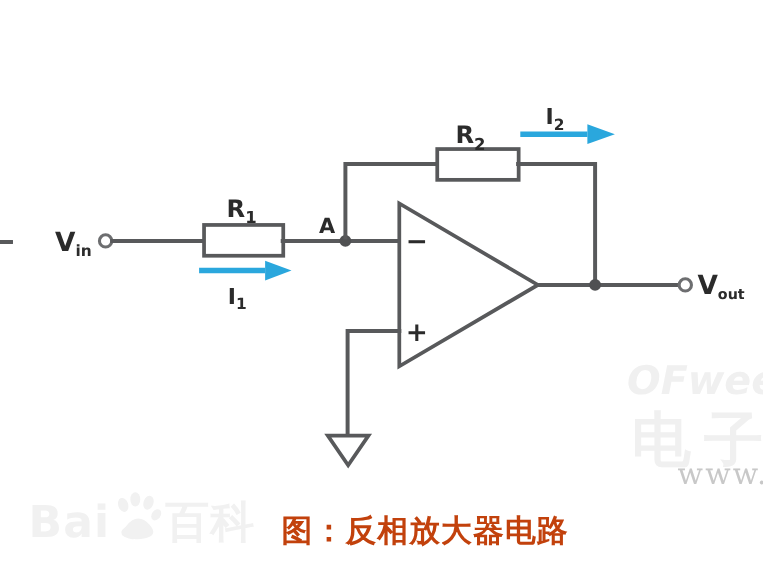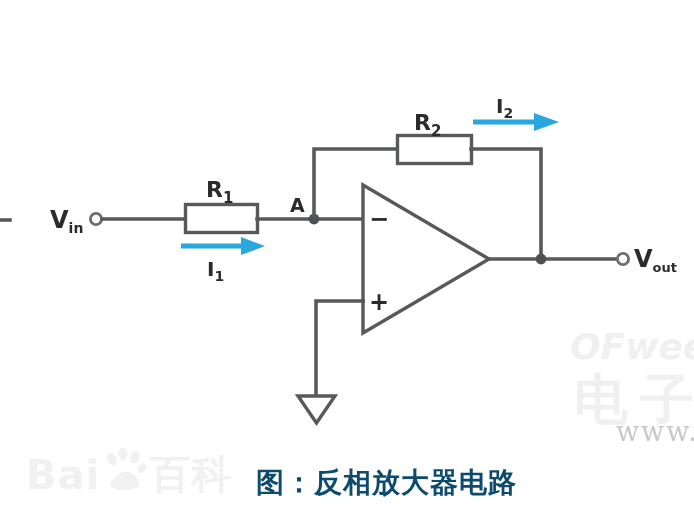--- a/index.html
+++ b/index.html
@@ -53,21 +53,21 @@
     fill: #2aa7dd;
     stroke: none;
   }
   .caption {
     position: absolute;
     left: 256px;
     top: 464px;
     font-family: "DejaVu Serif", "Liberation Serif", serif;
     font-size: 28px;
     font-weight: 700;
-    color: #0c4a6e;
+    color: #c2410c;
     letter-spacing: 1px;
     white-space: nowrap;
   }
   .wm-baidu {
     position: absolute;
     left: 26px;
     top: 447px;
     display: flex;
     align-items: center;
     color: #f1f1f1;

